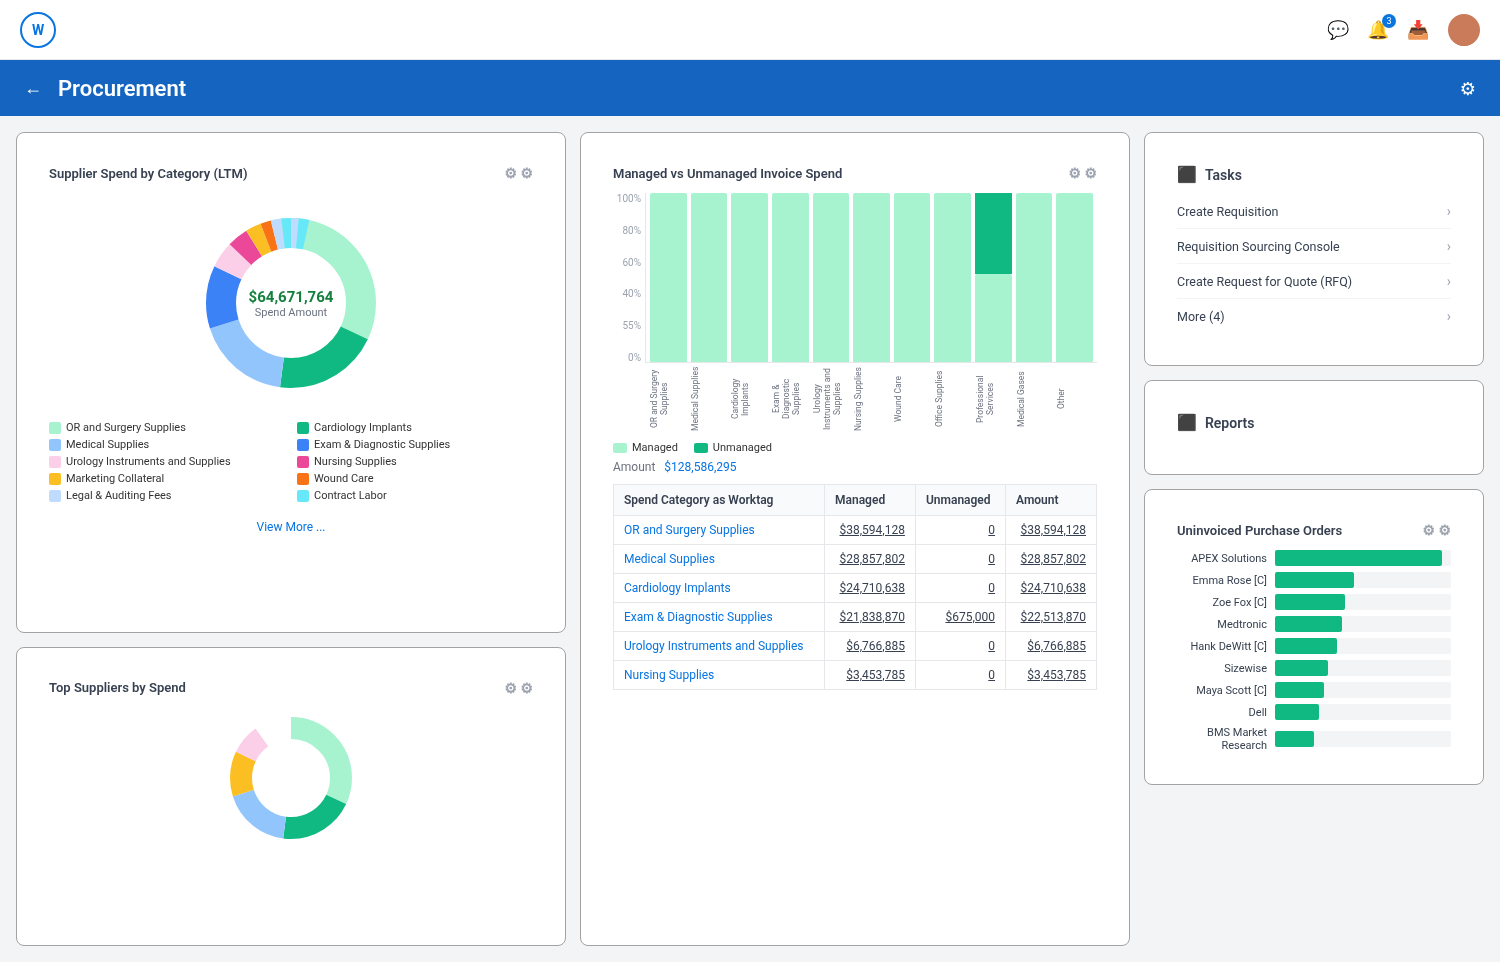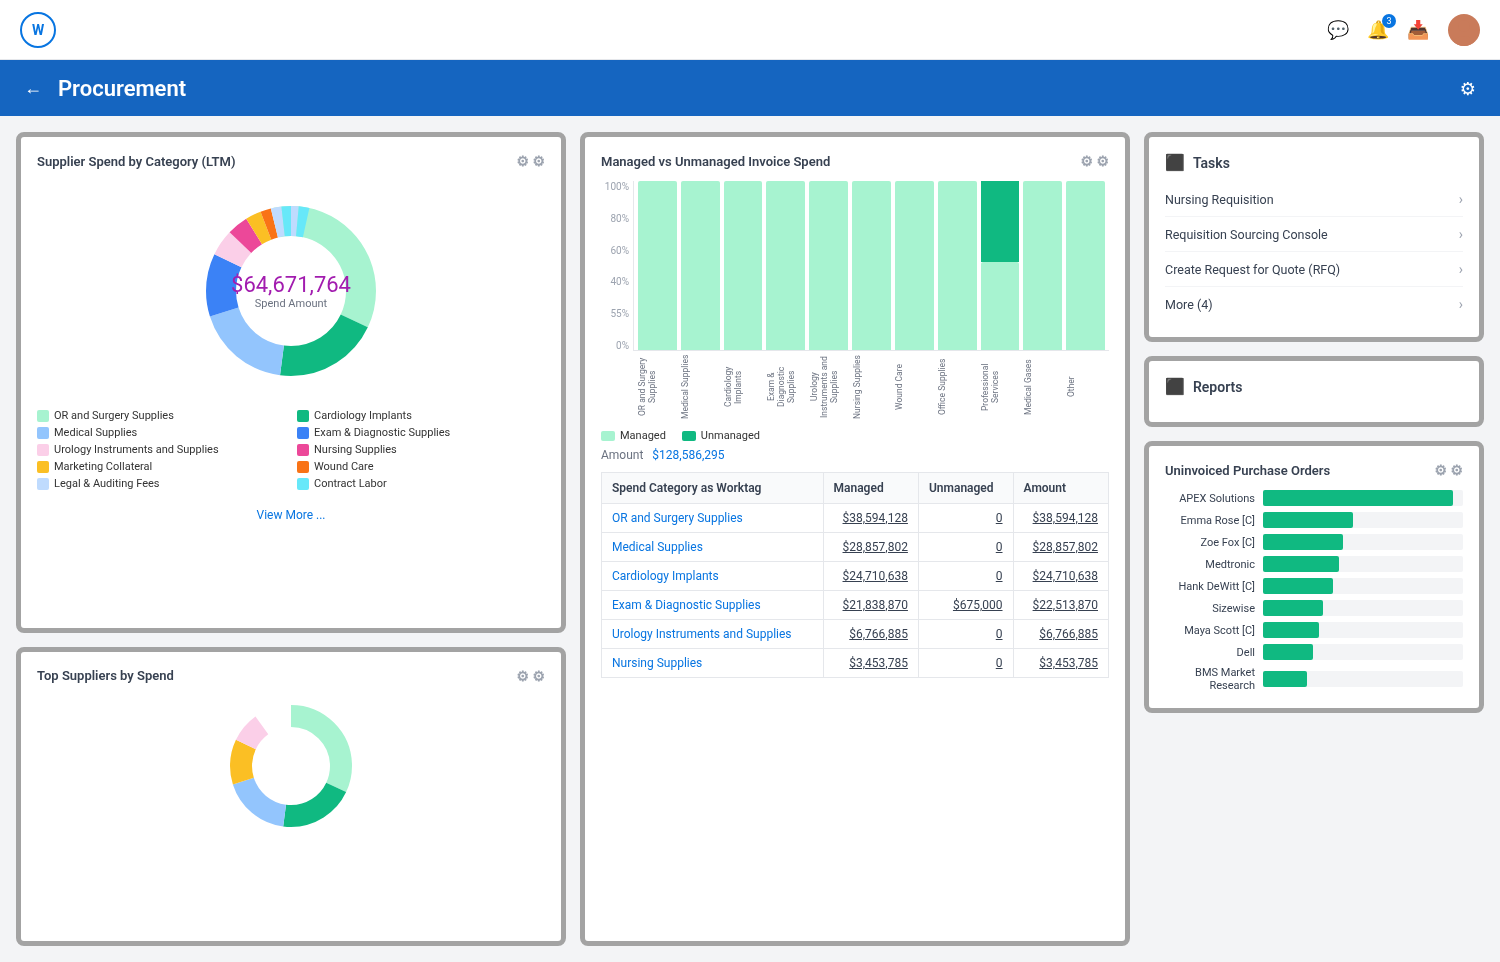--- a/index.html
+++ b/index.html
@@ -63,22 +63,22 @@
       grid-template-columns: 1fr 1fr 340px;
       grid-template-rows: auto auto;
       gap: 14px;
       height: calc(100vh - 116px);
       overflow: hidden;
     }
 
     .card {
       background: #fff;
       border-radius: 8px;
-      border: 5px solid #a3a3a3;
-      padding: 16px;
+      border: 1px solid #a3a3a3;
+      padding: 32px;
       overflow: hidden;
     }
 
     .card-title {
       font-size: 13px;
       font-weight: 600;
       color: #374151;
       margin-bottom: 12px;
       display: flex;
       align-items: center;
@@ -91,21 +91,21 @@
       display: flex;
       justify-content: center;
       align-items: center;
       position: relative;
       height: 220px;
     }
     .donut-center {
       position: absolute;
       text-align: center;
     }
-    .donut-amount { font-size: 22px; font-weight: 400; color: #a21caf; }
+    .donut-amount { font-size: 15px; font-weight: 700; color: #15803d; }
     .donut-label { font-size: 11px; color: #6b7280; }
 
     
     .legend {
       display: grid;
       grid-template-columns: 1fr 1fr;
       gap: 4px 12px;
       font-size: 11px;
       margin-top: 8px;
     }
@@ -400,21 +400,21 @@
 
   <div class="right-panel">
 
     <div class="card tasks-card">
       <div class="section-header">
         <span class="section-icon">⬛</span>
         <span class="section-title">Tasks</span>
       </div>
       <div id="tasks-list">
           <div class="task-item">
-            <span>Nursing Requisition</span>
+            <span>Create Requisition</span>
             <span class="task-arrow">›</span>
           </div>
           <div class="task-item">
             <span>Requisition Sourcing Console</span>
             <span class="task-arrow">›</span>
           </div>
           <div class="task-item">
             <span>Create Request for Quote (RFQ)</span>
             <span class="task-arrow">›</span>
           </div>

